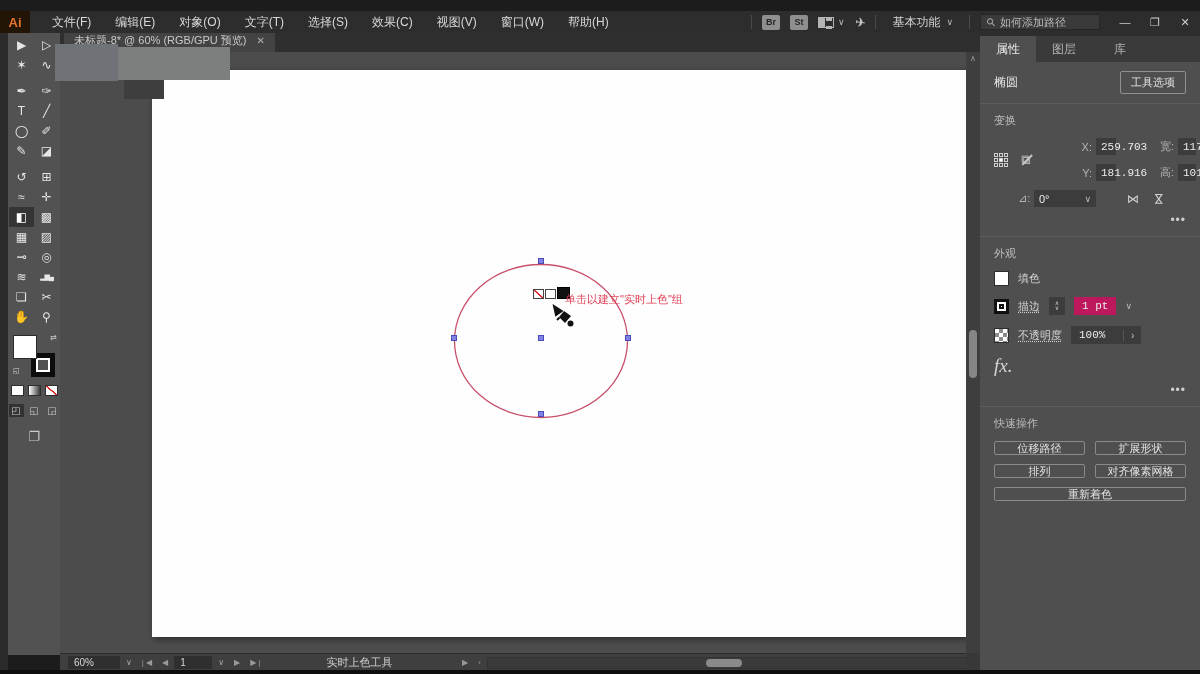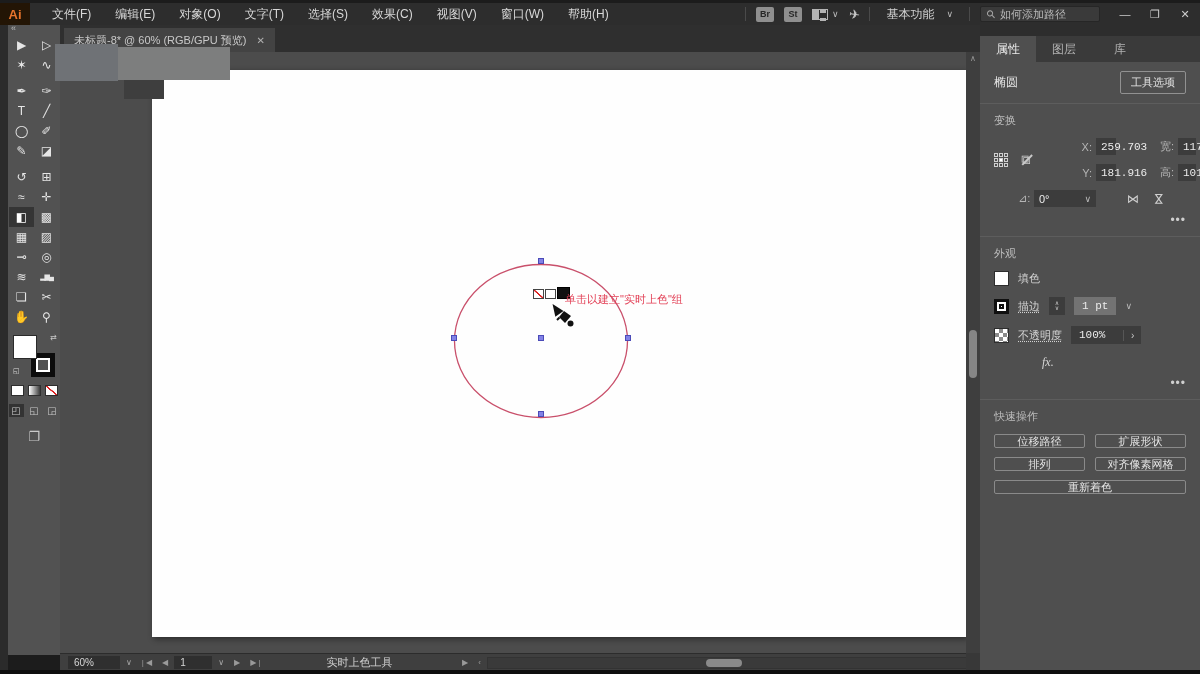--- a/index.html
+++ b/index.html
@@ -1,33 +1,33 @@
 <!DOCTYPE html>
 <html><head>
 <meta charset="utf-8">
 <style>
   * { margin:0; padding:0; box-sizing:border-box; }
   html,body { width:1200px; height:674px; overflow:hidden; background:#1c1c1c;
     font-family:"Liberation Sans","DejaVu Sans",sans-serif; }
   
-  .menubar { position:absolute; left:0; top:3px; width:1200px; height:22px;
+  .menubar { position:absolute; left:0; top:11px; width:1200px; height:22px;
     background:#2d2d2d; display:flex; align-items:center; color:#d8d8d8; font-size:12px; z-index:20;}
   .ai-logo { width:30px; height:22px; background:#231505; color:#e8742c; font-weight:bold;
     display:flex; align-items:center; justify-content:center; font-size:13px; }
   .menus { display:flex; align-items:center; height:100%; margin-left:10px; }
   .menus .menu-item { padding:12px 12px; height:100%; display:flex; align-items:center; cursor:default; }
   .mb-right { margin-left:auto; display:flex; align-items:center; gap:10px; height:100%; padding-right:0; }
   .sq-btn { width:18px; height:15px; background:#8f8f8f; color:#262626; border-radius:2px;
     font-size:9px; font-weight:bold; display:flex; align-items:center; justify-content:center; }
   .ws-icon { width:16px; height:11px; border:1px solid #b5b5b5; display:flex; }
   .ws-icon i { display:block; width:7px; height:100%; background:#b5b5b5; margin-right:1px; }
   .chev { font-size:9px; color:#bdbdbd; }
   .share-icon { color:#c9c9c9; font-size:13px; transform:rotate(8deg); }
   .mb-div { width:1px; height:14px; background:#4a4a4a; }
-  .workspace { font-size:12px; color:#d2d2d2; display:flex; gap:12px; align-items:center; padding:0 6px;}
+  .workspace { font-size:12px; color:#d2d2d2; display:flex; gap:6px; align-items:center; padding:0 6px;}
   .searchbox { width:120px; height:16px; background:#3a3a3a; border:1px solid #262626; border-radius:2px;
     display:flex; align-items:center; gap:5px; padding:0 6px; color:#b9b9b9; font-size:11px; }
   .mag { display:inline-block; transform:rotate(-45deg); font-size:11px; color:#a5a5a5; }
   .winctl { display:flex; height:100%; }
   .winctl span { width:30px; display:flex; align-items:center; justify-content:center; color:#cdcdcd; font-size:11px;}
   
   .left-strip { position:absolute; left:0; top:22px; width:8px; height:648px; background:#2b2b2b; }
   .dock { position:absolute; left:8px; top:22px; width:52px; height:633px; background:#525252; z-index:5;}
   .dock-head { height:13px; color:#b9b9b9; font-size:9px; padding-left:3px; line-height:12px; }
   .tools { display:grid; grid-template-columns:25px 25px; justify-content:center; }
@@ -122,26 +122,26 @@
   .ap-swatch { width:15px; height:15px; border:1px solid #2d2d2d; background:#fff; }
   .ap-stroke { background:#fff; border:3px solid #101010; box-shadow:inset 0 0 0 2px #fff, inset 0 0 0 4px #101010;}
   .ap-checker { background-color:#fff;
     background-image:linear-gradient(45deg,#8a8a8a 25%,transparent 25%,transparent 75%,#8a8a8a 75%),
                      linear-gradient(45deg,#8a8a8a 25%,transparent 25%,transparent 75%,#8a8a8a 75%);
     background-size:8px 8px; background-position:0 0,4px 4px; }
   .ap-label { font-size:11px; color:#d2d2d2; }
   .linky { text-decoration:underline; text-decoration-style:dotted; text-underline-offset:2px; }
   .stepper { background:#3c3c3c; width:16px; height:18px; display:flex; flex-direction:column;
     align-items:center; justify-content:center; font-size:6px; color:#c9c9c9; line-height:5px;}
-  .st-val { background:#737373; height:18px; display:flex; align-items:center; padding:0 8px;
+  .st-val { background:#be185d; height:18px; display:flex; align-items:center; padding:0 8px;
     font-size:11px; color:#ececec; font-family:"Liberation Mono","DejaVu Sans Mono",monospace;}
   .op-field { background:#3c3c3c; height:18px; display:flex; align-items:center; font-size:11px; color:#ececec;}
   .op-field .v { padding:0 8px; width:52px; font-family:"Liberation Mono","DejaVu Sans Mono",monospace;}
   .op-field .arr { border-left:1px solid #565656; padding:0 7px; color:#c9c9c9; font-size:10px;}
-  .fx { font-size:12px; color:#d6d6d6; font-style:italic; font-family:"Liberation Serif","DejaVu Serif",serif;margin-left:48px;}
+  .fx { font-size:19px; color:#d6d6d6; font-style:italic; font-family:"Liberation Serif","DejaVu Serif",serif;}
   .qa-grid { display:grid; grid-template-columns:1fr 1fr; gap:9px 10px; }
   .qa-btn { border:1px solid #8a8a8a; background:transparent; color:#e5e5e5; font-size:11px;
     height:14px; border-radius:2px; display:flex; align-items:center; justify-content:center;}
   .qa-full { grid-column:1 / span 2; }
   
   .blur1 { position:absolute; left:55px; top:44px; width:63px; height:37px; background:#6f7276; z-index:40;}
   .blur2 { position:absolute; left:118px; top:47px; width:112px; height:33px; background:#7d7e7e; z-index:40;}
   .blur3 { position:absolute; left:124px; top:79px; width:40px; height:20px; background:#3e3e3e; z-index:39;}
   .blur-circle { position:absolute; left:132px; top:70px; width:19px; height:19px; background:#f2f2f2;
     border-radius:50%; z-index:39; }

